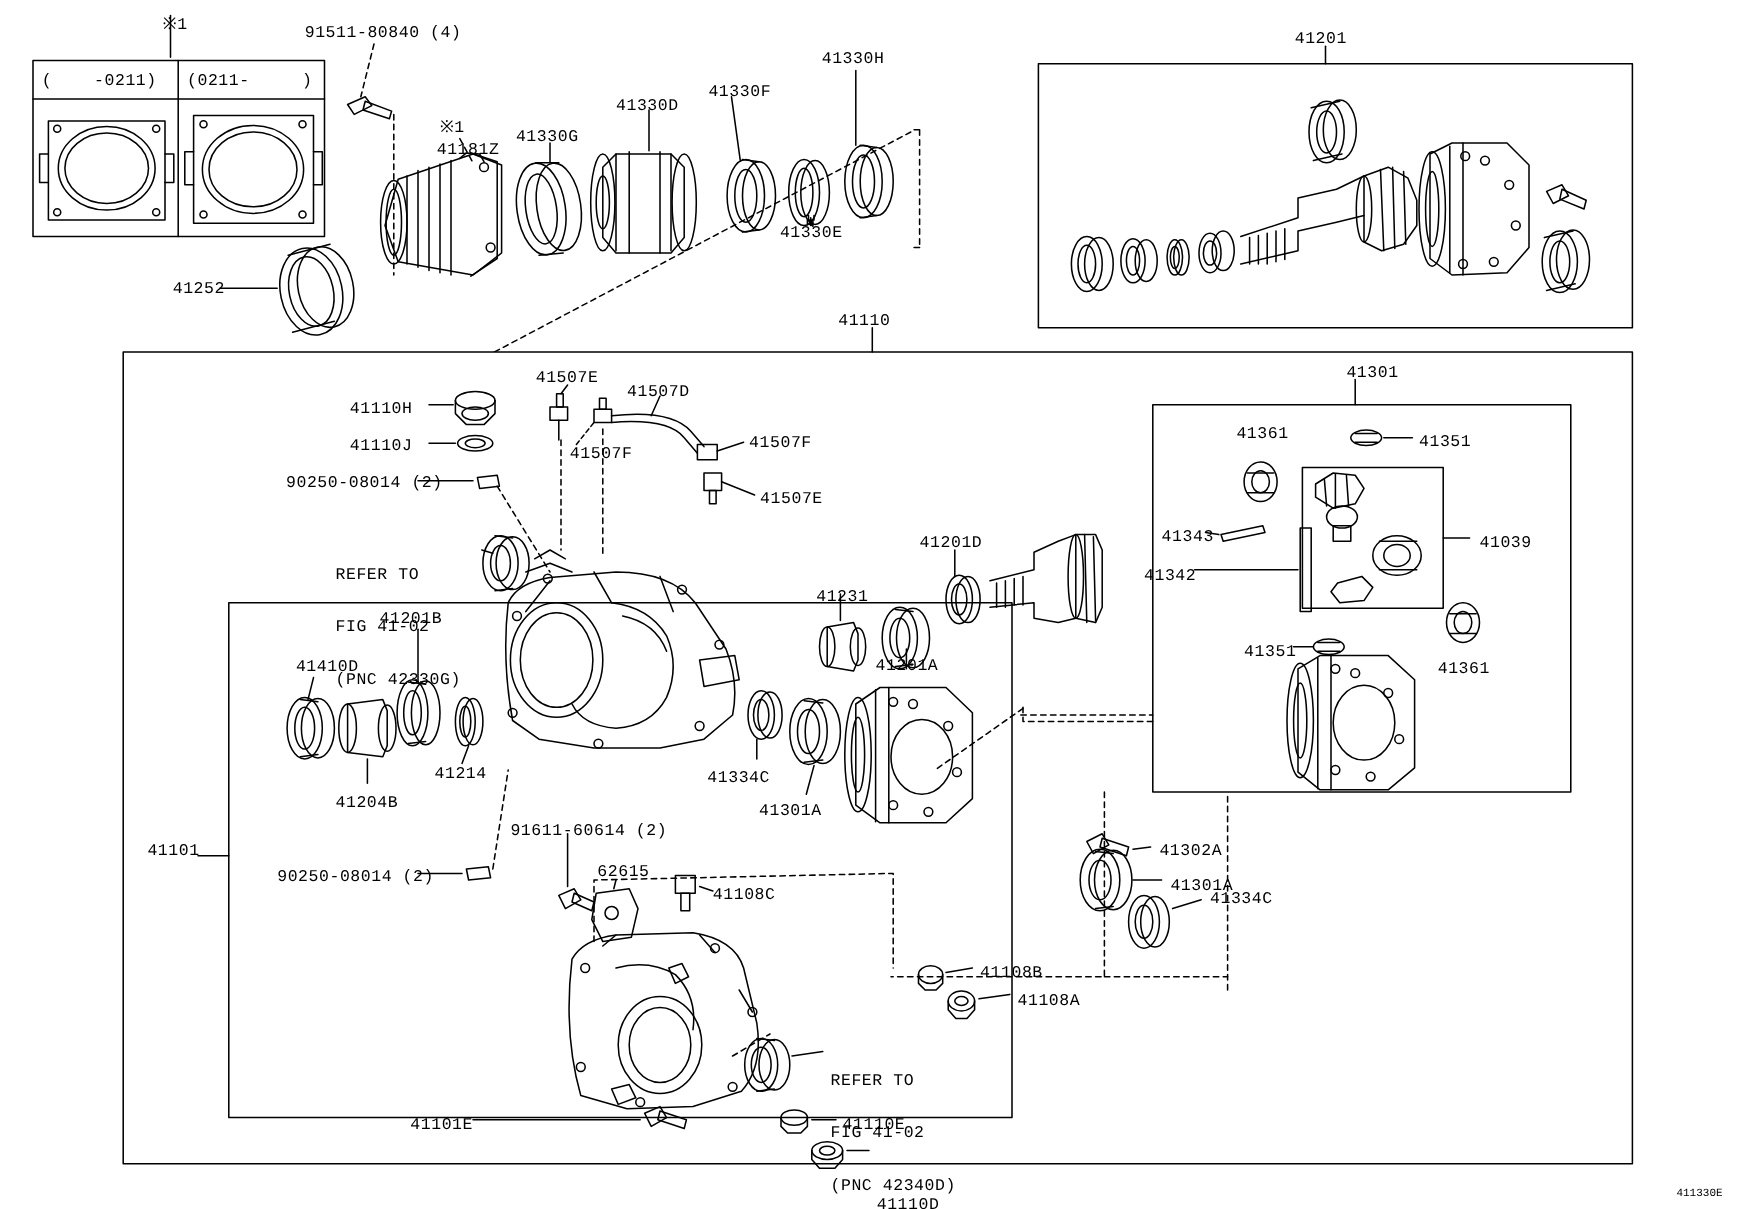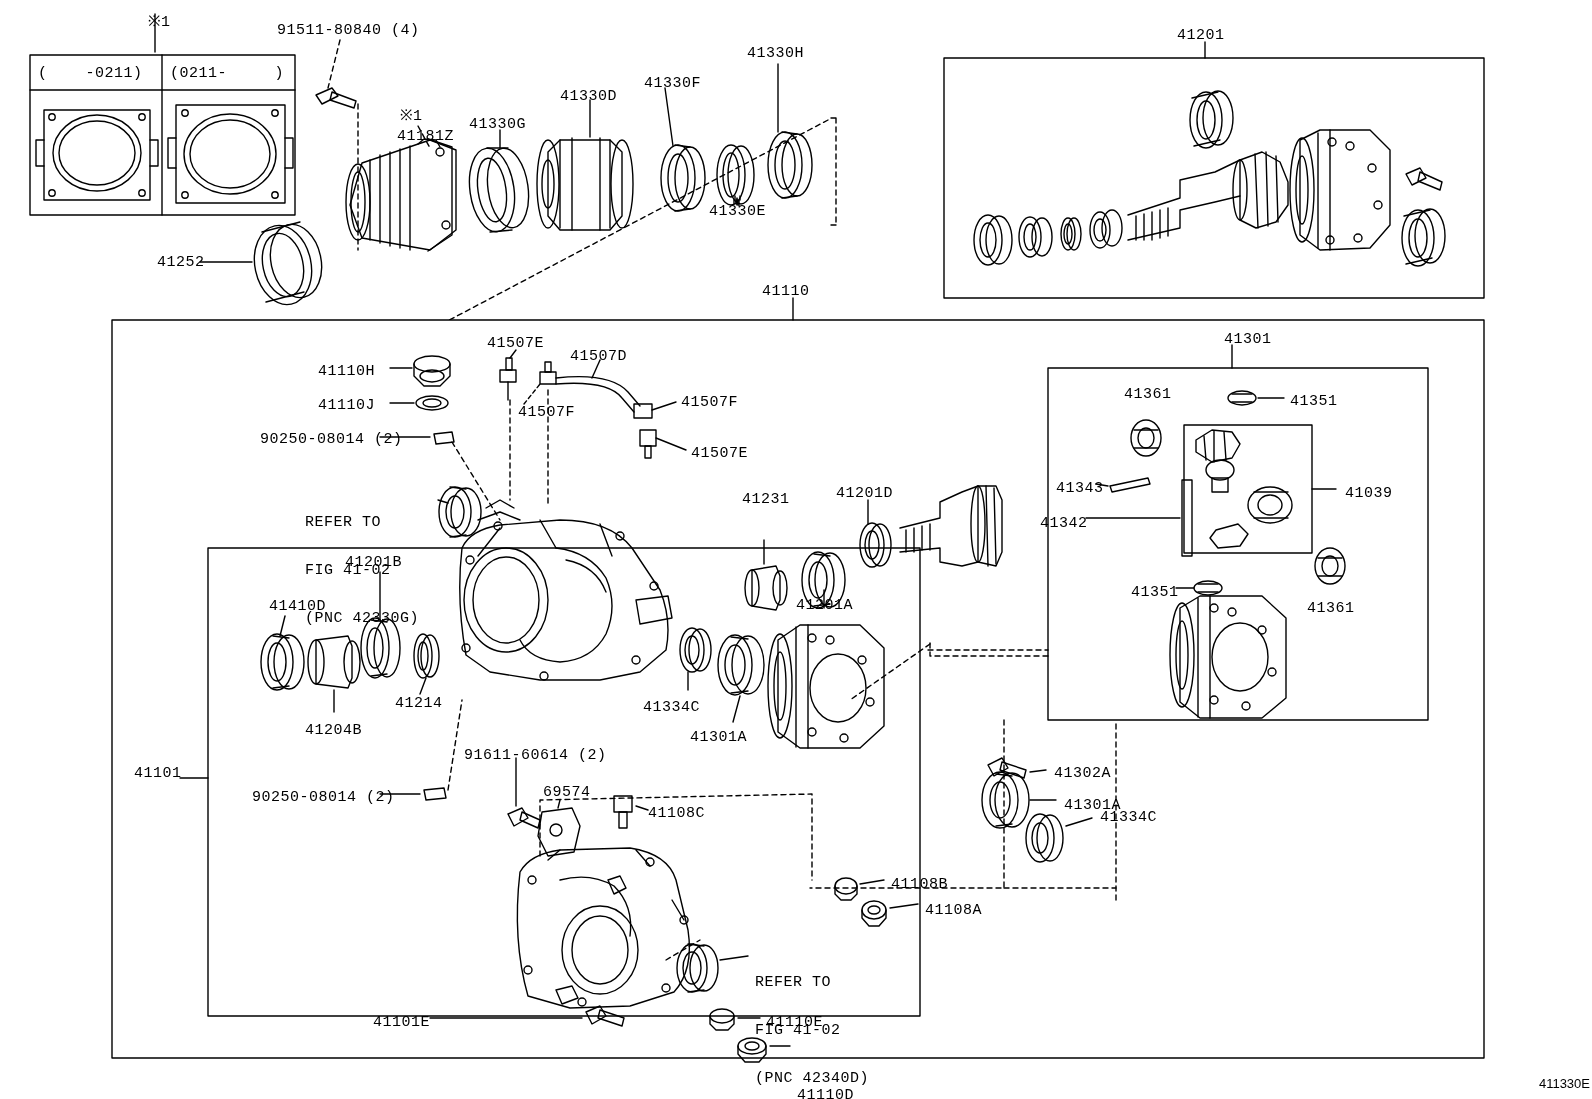--- a/index.html
+++ b/index.html
@@ -26,24 +26,24 @@
     font-family: "Liberation Mono", monospace;
     font-size: 15px;
     letter-spacing: 0.5px;
     color: #000;
     white-space: pre;
     line-height: 17px;
   }
   .lbl.multi { line-height: 16px; }
   .corner-code {
     position: absolute;
-    right: 2px;
+    right: 26px;
     bottom: 8px;
-    font-size: 13px;
-    font-family: Liberation Sans, sans-serif;
+    font-size: 10px;
+    font-family: Liberation Mono, monospace;
   }
 </style>
 </head>
 <body>
 
 <svg id="diagram" viewBox="0 0 1592 1099" xmlns="http://www.w3.org/2000/svg">
   <g fill="none" stroke="#000" stroke-width="1.4" stroke-linejoin="round" stroke-linecap="round">
 
     <g>
       <rect x="30" y="55" width="265" height="160" fill="#fff"></rect>
@@ -539,36 +539,36 @@
 <div class="lbl" style="left:1290px; top:393px;">41351</div>
 <div class="lbl" style="left:318px; top:397px;">41110J</div>
 <div class="lbl" style="left:518px; top:404px;">41507F</div>
 <div class="lbl" style="left:681px; top:394px;">41507F</div>
 <div class="lbl" style="left:260px; top:431px;">90250-08014 (2)</div>
 <div class="lbl" style="left:691px; top:445px;">41507E</div>
 <div class="lbl" style="left:1056px; top:480px;">41343</div>
 <div class="lbl" style="left:836px; top:485px;">41201D</div>
 <div class="lbl" style="left:1345px; top:485px;">41039</div>
 <div class="lbl" style="left:1040px; top:515px;">41342</div>
-<div class="lbl" style="left:742px; top:491px;">41231</div>
+<div class="lbl" style="left:742px; top:534px;">41231</div>
 <div class="lbl" style="left:345px; top:554px;">41201B</div>
 <div class="lbl" style="left:1307px; top:600px;">41361</div>
 <div class="lbl" style="left:1131px; top:584px;">41351</div>
 <div class="lbl" style="left:269px; top:598px;">41410D</div>
 <div class="lbl" style="left:796px; top:597px;">41201A</div>
 <div class="lbl" style="left:395px; top:695px;">41214</div>
 <div class="lbl" style="left:305px; top:722px;">41204B</div>
 <div class="lbl" style="left:643px; top:699px;">41334C</div>
 <div class="lbl" style="left:690px; top:729px;">41301A</div>
 <div class="lbl" style="left:1054px; top:765px;">41302A</div>
 <div class="lbl" style="left:134px; top:765px;">41101</div>
 <div class="lbl" style="left:464px; top:747px;text-align:center;">91611-60614 (2)</div>
 <div class="lbl" style="left:1064px; top:797px;">41301A</div>
 <div class="lbl" style="left:252px; top:789px;">90250-08014 (2)</div>
-<div class="lbl" style="left:543px; top:784px;">69574</div>
+<div class="lbl" style="left:543px; top:784px;">62615</div>
 <div class="lbl" style="left:648px; top:805px;">41108C</div>
 <div class="lbl" style="left:1100px; top:809px;">41334C</div>
 <div class="lbl" style="left:891px; top:876px;">41108B</div>
 <div class="lbl" style="left:925px; top:902px;">41108A</div>
 <div class="lbl" style="left:373px; top:1014px;">41101E</div>
 <div class="lbl" style="left:766px; top:1014px;">41110E</div>
 <div class="lbl" style="left:797px; top:1041px;margin-top:46px;">41110D</div>
 
 <div class="lbl multi" style="left:305px; top:483px;">
   <div>REFER TO</div>

